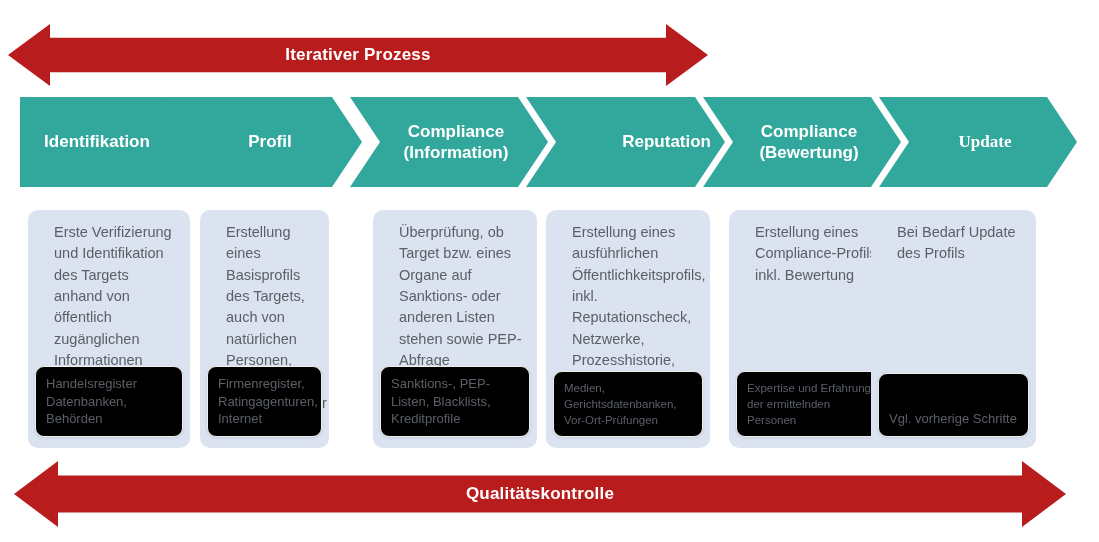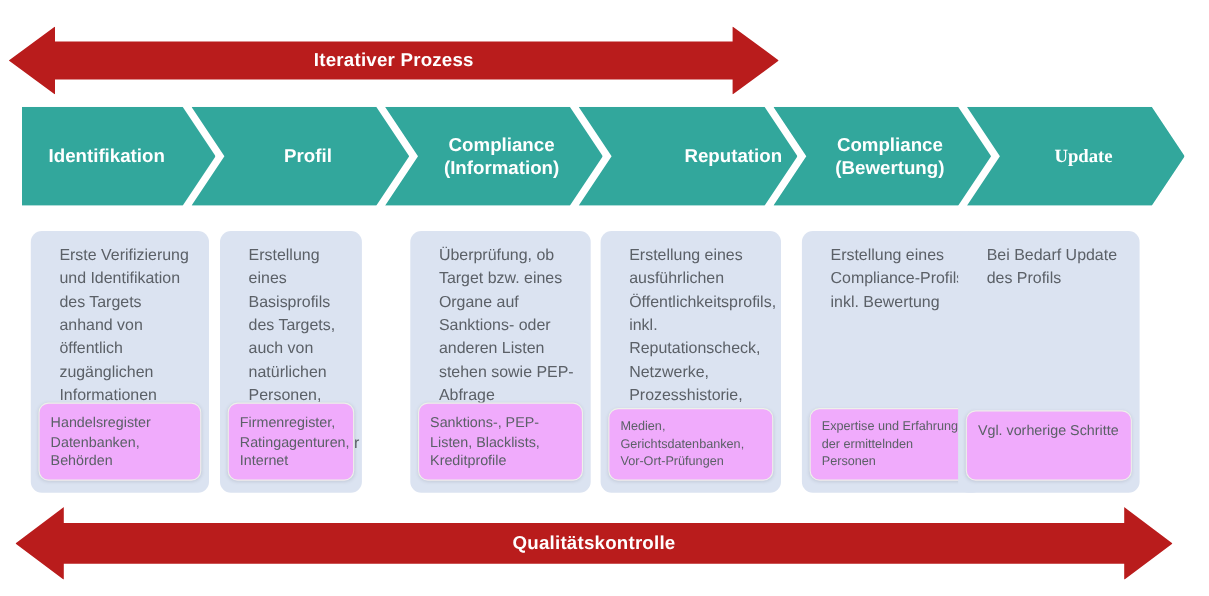--- a/index.html
+++ b/index.html
@@ -41,21 +41,21 @@
   }
   .chev.first{
     clip-path:polygon(0 0,calc(100% - 30px) 0,100% 50%,calc(100% - 30px) 100%,0 100%);
     padding-right:22px;
   }
   .chev.mid{
     clip-path:polygon(0 0,calc(100% - 30px) 0,100% 50%,calc(100% - 30px) 100%,0 100%,30px 50%);
     padding-left:28px;padding-right:14px;
   }
   .chev:nth-child(1){left:20px;width:176px;}
-  .chev:nth-child(2){left:174px;width:198px;}
+  .chev:nth-child(2){left:164px;width:198px;}
   .chev:nth-child(3){left:350px;width:198px;}
   .chev:nth-child(4){left:526px;width:199px;justify-content:flex-end;}
   .chev:nth-child(5){left:703px;width:198px;}
   .chev:nth-child(6){left:879px;width:198px;font-family:Liberation Serif, serif;}
 
   
   .cards{position:absolute;left:0;top:0;width:1099px;height:542px;pointer-events:none;}
   .card{
     position:absolute;top:210px;height:238px;
     background:#dbe3f1;border-radius:10px;
@@ -67,27 +67,27 @@
   .card:nth-child(4){left:546px;width:164px;}
   .card:nth-child(5){left:719px;width:165px;margin-left:10px;}
   .card:nth-child(6){left:871px;width:165px;}
   .desc{
     padding:12px 12px 0 26px;
     color:#5b6067;font-size:14.5px;line-height:1.47;
   }
   .sub{
     position:absolute;left:7px;right:7px;bottom:11px;
     min-height:64px;
-    background:#f0abfc;border-radius:9px;
+    background:#000000;border-radius:9px;
     border:1px solid #eef0ea;
     box-shadow:0 1px 3px rgba(90,100,120,0.18);
     box-sizing:border-box;
     padding:8px 10px;
     color:#5b6067;font-size:13px;line-height:1.35;
-    display:flex;align-items:flex-start;
+    display:flex;align-items:flex-end;
   }
   .sub.small{font-size:11.5px;line-height:1.4;}
 </style>
 </head>
 <body>
 
 <div class="canvas">
 
   <div class="arrow arrow-top">
     <span class="arrow-label">Iterativer Prozess</span>

